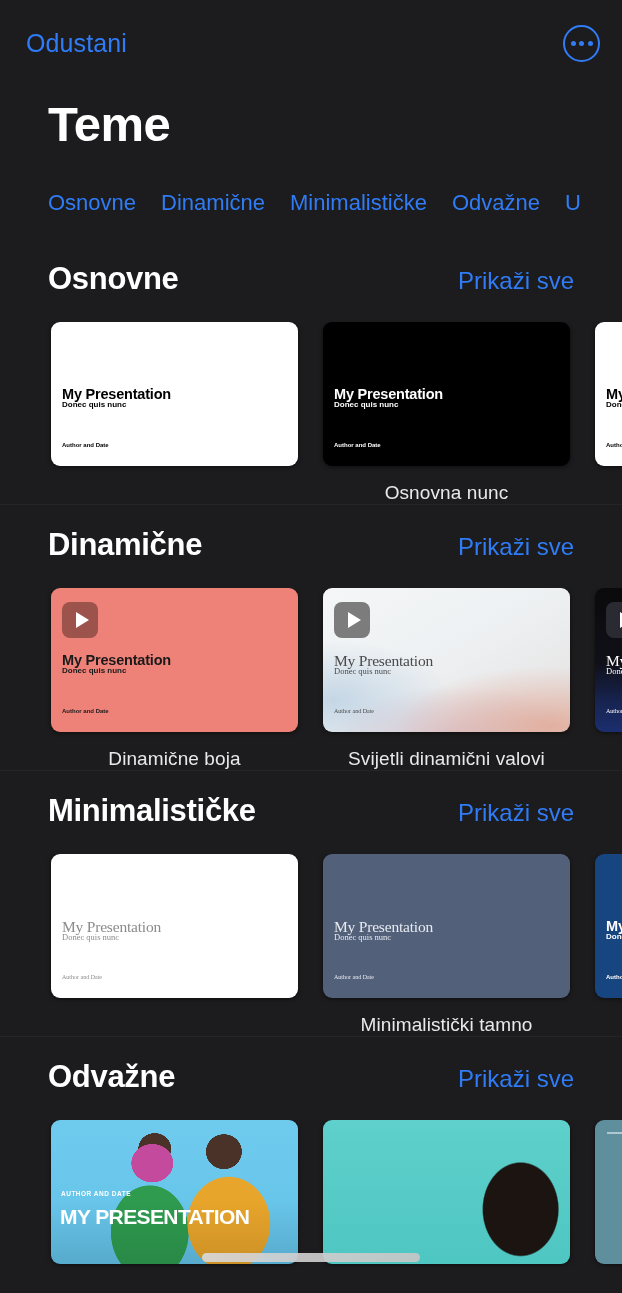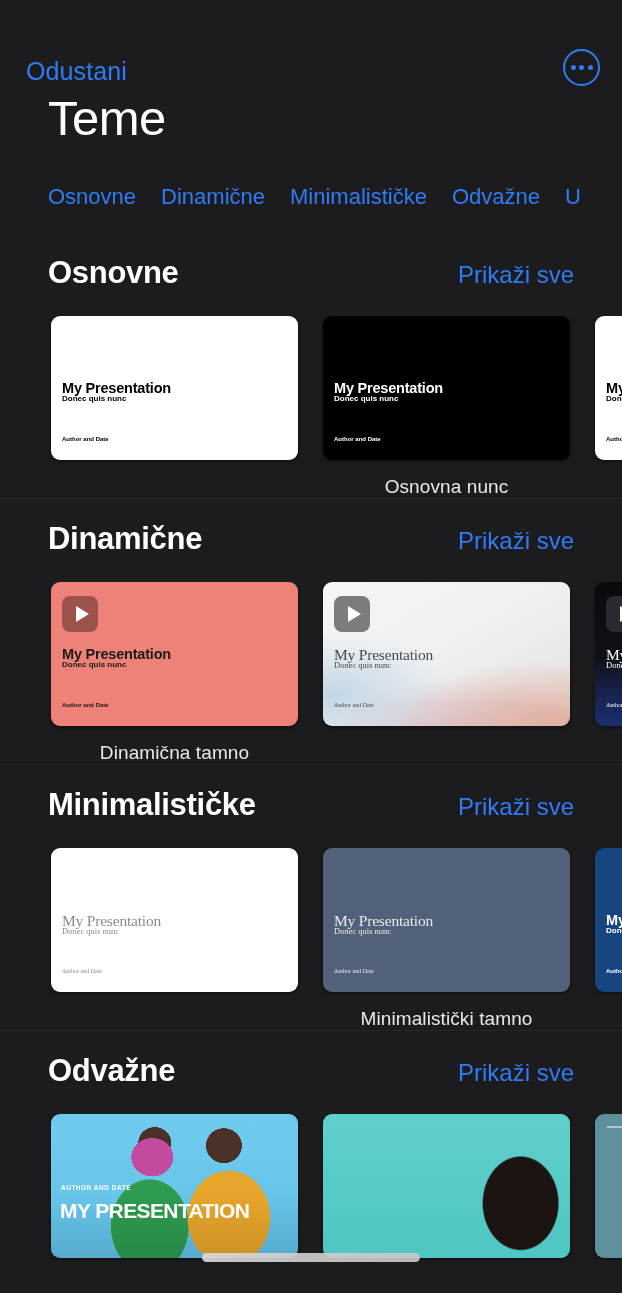--- a/index.html
+++ b/index.html
@@ -7,41 +7,41 @@
     width: 622px; height: 1293px;
     background: #1c1c1e;
     font-family: "Liberation Sans", sans-serif;
     overflow: hidden;
   }
   #app { position: relative; width: 622px; height: 1293px; background: #1c1c1e; }
 
   
   .navbar {
     position: relative; height: 86px;
-    display: flex; align-items: flex-end; justify-content: space-between;
+    display: flex; align-items: center; justify-content: space-between;
     padding: 0 22px 0 26px;
   }
   .cancel-btn {
     color: #2f7cf6; font-size: 25px; letter-spacing: .1px;
     background: none; border: none; cursor: pointer;
     font-family: "Liberation Sans", sans-serif;
   }
   .more-btn {
     width: 37px; height: 37px; border-radius: 50%;
     border: 2px solid #2f7cf6;
     display: flex; align-items: center; justify-content: center;
     gap: 3.5px; cursor: pointer; background: transparent;
   }
   .more-btn i { width: 5px; height: 5px; border-radius: 50%; background: #2f7cf6; display:block; }
 
   
   .page-title {
-    font-size: 49px; font-weight: normal; color: #ffffff;
+    font-size: 49px; font-weight: bold; color: #ffffff;
     padding: 0 0 0 48px; letter-spacing: -0.5px;
-    line-height: 1; margin-top: 8px;
+    line-height: 1; margin-top: 14px;
   }
 
   
   .tabstrip {
     display: flex; align-items: center; gap: 25px;
     padding: 0 0 0 48px; margin-top: 38px;
     height: 32px; white-space: nowrap; overflow: hidden;
   }
   .tab {
     color: #2f7cf6; font-size: 22px; cursor: pointer;
@@ -213,29 +213,30 @@
           <button class="show-all">Prikaži sve</button>
         </div>
         <div class="cardrow">
           <div class="card-wrap">
             <div class="thumb bg-coral">
               <div class="play" style="background: rgb(156, 83, 76);"></div>
               <div class="sl sl-title" style="color: rgb(26, 26, 26);">My Presentation</div>
               <div class="sl sl-sub" style="color: rgb(26, 26, 26);">Donec quis nunc</div>
               <div class="sl sl-auth" style="color: rgb(26, 26, 26);">Author and Date</div>
             </div>
-            <div class="card-label">Dinamična tamno</div>
+            <div class="card-label">Dinamične boja</div>
           </div>
           <div class="card-wrap">
             <div class="thumb bg-waves serif">
               <div class="play" style="background: rgb(124, 124, 124);"></div>
               <div class="sl sl-title" style="color: rgb(74, 74, 74);">My Presentation</div>
               <div class="sl sl-sub" style="color: rgb(74, 74, 74);">Donec quis nunc</div>
               <div class="sl sl-auth" style="color: rgb(74, 74, 74);">Author and Date</div>
             </div>
+            <div class="card-label">Svijetli dinamični valovi</div>
           </div>
           <div class="card-wrap">
             <div class="thumb bg-darkwave serif">
               <div class="play" style="background: rgb(42, 42, 50);"></div>
               <div class="sl sl-title" style="color: rgb(255, 255, 255);">My Presentation</div>
               <div class="sl sl-sub" style="color: rgb(255, 255, 255);">Donec quis nunc</div>
               <div class="sl sl-auth" style="color: rgb(255, 255, 255);">Author and Date</div>
             </div>
             <div class="card-label"></div>
           </div>

